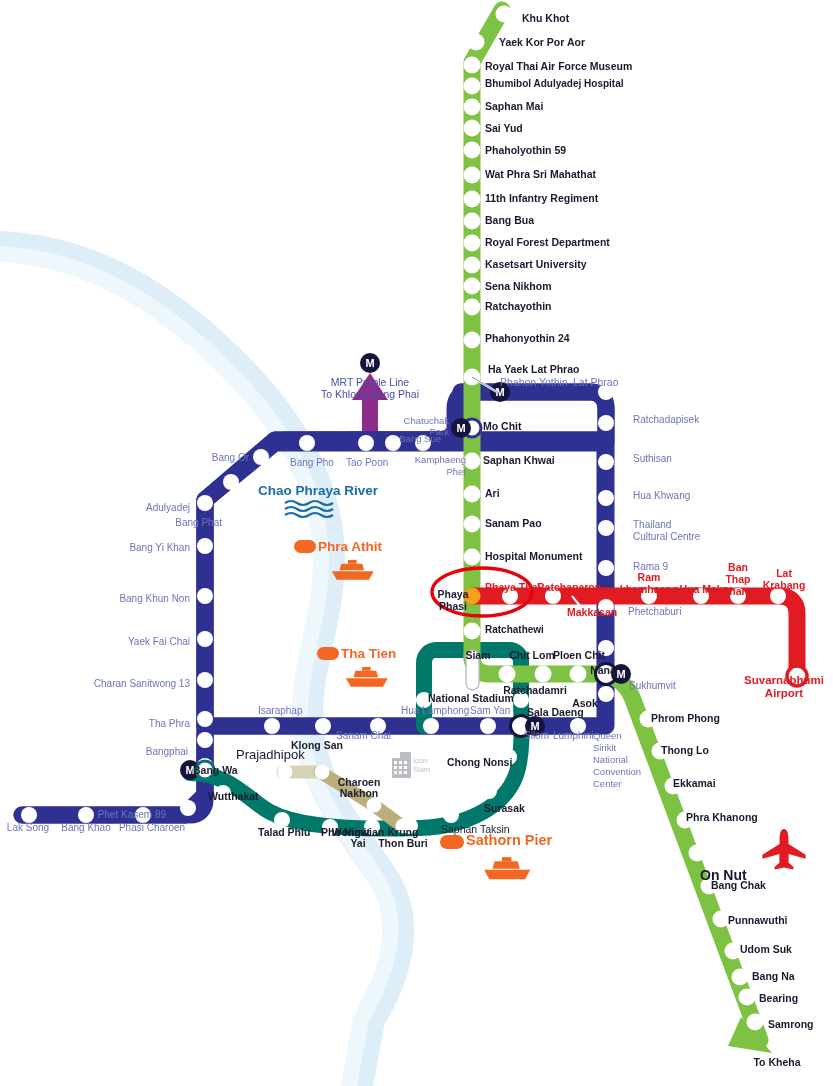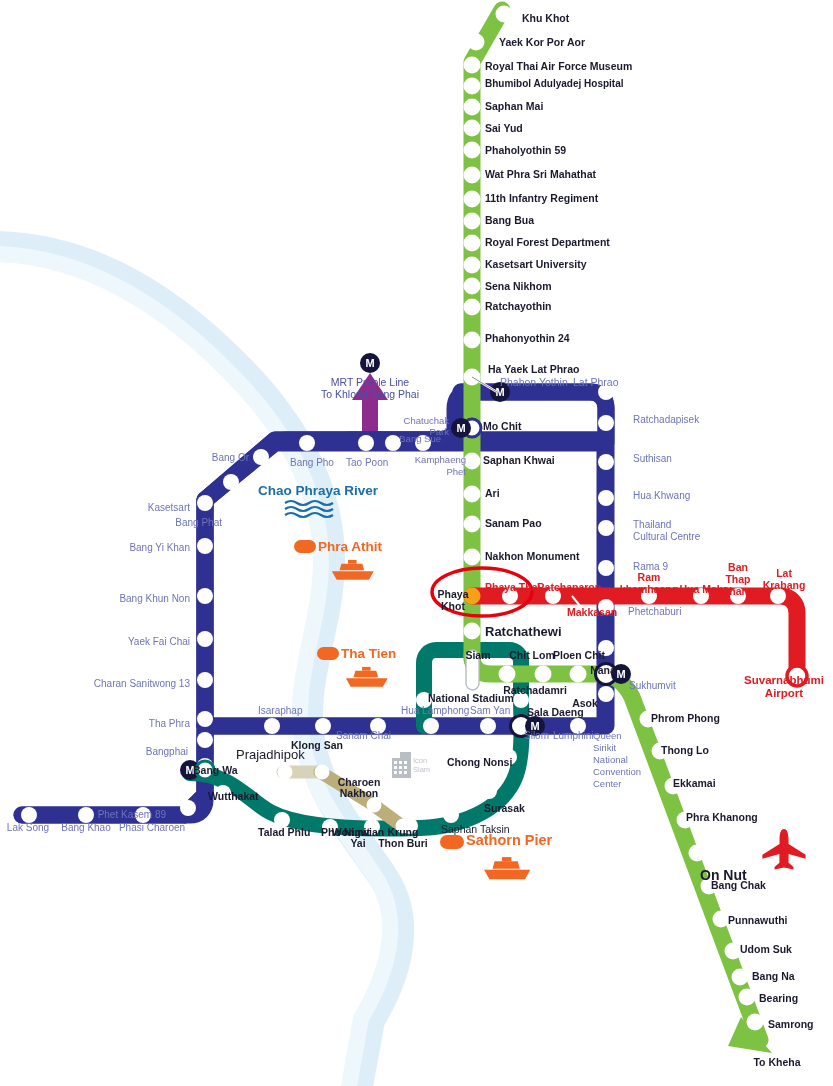--- a/index.html
+++ b/index.html
@@ -307,21 +307,21 @@
       <div class="lbl" style="left: 483px; top: 421px; font-size: 10.5px; font-weight: 700; color: rgb(26, 26, 46);">Mo Chit</div>
       <div class="lbl rt" style="left: 449px; top: 416px; font-size: 9.5px; font-weight: 400; color: rgb(110, 116, 184);">Chatuchak</div>
       <div class="lbl rt" style="left: 449px; top: 427px; font-size: 9.5px; font-weight: 400; color: rgb(110, 116, 184);">Park</div>
       <div class="lbl rt" style="left: 441px; top: 434px; font-size: 9.5px; font-weight: 400; color: rgb(110, 116, 184);">Bang Sue</div>
       <div class="lbl rt" style="left: 466px; top: 455px; font-size: 9.5px; font-weight: 400; color: rgb(110, 116, 184);">Kamphaeng</div>
       <div class="lbl rt" style="left: 466px; top: 467px; font-size: 9.5px; font-weight: 400; color: rgb(110, 116, 184);">Phet</div>
       <div class="lbl" style="left: 346px; top: 458px; font-size: 10px; font-weight: 400; color: rgb(110, 116, 184); text-align: right;">Tao Poon</div>
       <div class="lbl" style="left: 290px; top: 458px; font-size: 10px; font-weight: 400; color: rgb(110, 116, 184);">Bang Pho</div>
       <div class="lbl rt" style="left: 249px; top: 453px; font-size: 10px; font-weight: 400; color: rgb(110, 116, 184);">Bang Or</div>
       <div class="lbl rt" style="left: 222px; top: 472px; font-size: 10px; font-weight: 400; color: rgb(110, 116, 184); margin-top: 46px;">Bang Phat</div>
-      <div class="lbl rt" style="left: 190px; top: 503px; font-size: 10px; font-weight: 400; color: rgb(110, 116, 184);">Kasetsart</div>
+      <div class="lbl rt" style="left: 190px; top: 503px; font-size: 10px; font-weight: 400; color: rgb(110, 116, 184);">Adulyadej</div>
       <div class="lbl rt" style="left: 190px; top: 543px; font-size: 10px; font-weight: 400; color: rgb(110, 116, 184);">Bang Yi Khan</div>
       <div class="lbl rt" style="left: 190px; top: 594px; font-size: 10px; font-weight: 400; color: rgb(110, 116, 184);">Bang Khun Non</div>
       <div class="lbl rt" style="left: 190px; top: 637px; font-size: 10px; font-weight: 400; color: rgb(110, 116, 184);">Yaek Fai Chai</div>
       <div class="lbl rt" style="left: 190px; top: 679px; font-size: 10px; font-weight: 400; color: rgb(110, 116, 184);">Charan Sanitwong 13</div>
       <div class="lbl rt" style="left: 190px; top: 719px; font-size: 10px; font-weight: 400; color: rgb(110, 116, 184);">Tha Phra</div>
       <div class="lbl rt" style="left: 188px; top: 747px; font-size: 10px; font-weight: 400; color: rgb(110, 116, 184);">Bangphai</div>
       <div class="lbl" style="left: 258px; top: 706px; font-size: 10px; font-weight: 400; color: rgb(110, 116, 184);">Isaraphap</div>
       <div class="lbl" style="left: 336px; top: 731px; font-size: 10px; font-weight: 400; color: rgb(110, 116, 184);">Sanam Chai</div>
       <div class="lbl" style="left: 401px; top: 706px; font-size: 10px; font-weight: 400; color: rgb(110, 116, 184);">Hua Lamphong</div>
       <div class="lbl" style="left: 470px; top: 706px; font-size: 10px; font-weight: 400; color: rgb(110, 116, 184);">Sam Yan</div>
@@ -353,27 +353,27 @@
       <div class="lbl" style="left: 593px; top: 755px; font-size: 9.5px; font-weight: 400; color: rgb(110, 116, 184);">National</div>
       <div class="lbl" style="left: 593px; top: 767px; font-size: 9.5px; font-weight: 400; color: rgb(110, 116, 184);">Convention</div>
       <div class="lbl" style="left: 593px; top: 779px; font-size: 9.5px; font-weight: 400; color: rgb(110, 116, 184);">Center</div>
       <div class="lbl ctr" style="left: 535px; top: 685px; font-size: 10.5px; font-weight: 700; color: rgb(26, 26, 46);">Ratchadamri</div>
       <div class="lbl ctr" style="left: 585px; top: 698px; font-size: 10.5px; font-weight: 700; color: rgb(26, 26, 46);">Asok</div>
       <div class="lbl ctr" style="left: 603px; top: 665px; font-size: 10.5px; font-weight: 700; color: rgb(26, 26, 46);">Nana</div>
       <div class="lbl" style="left: 629px; top: 681px; font-size: 10px; font-weight: 400; color: rgb(110, 116, 184);">Sukhumvit</div>
       <div class="lbl ctr" style="left: 478px; top: 650px; font-size: 10.5px; font-weight: 700; color: rgb(26, 26, 46);">Siam</div>
       <div class="lbl ctr" style="left: 532px; top: 650px; font-size: 10.5px; font-weight: 700; color: rgb(26, 26, 46);">Chit Lom</div>
       <div class="lbl ctr" style="left: 579px; top: 650px; font-size: 10.5px; font-weight: 700; color: rgb(26, 26, 46);">Ploen Chit</div>
-      <div class="lbl" style="left: 485px; top: 625px; font-size: 13px; font-weight: 700; color: rgb(26, 26, 46);">Ratchathewi</div>
+      <div class="lbl" style="left: 485px; top: 625px; font-size: 10px; font-weight: 700; color: rgb(26, 26, 46);">Ratchathewi</div>
       <div class="lbl ctr" style="left: 453px; top: 589px; font-size: 10.5px; font-weight: 700; color: rgb(26, 26, 46);">Phaya</div>
-      <div class="lbl ctr" style="left: 453px; top: 601px; font-size: 10.5px; font-weight: 700; color: rgb(26, 26, 46);">Khot</div>
+      <div class="lbl ctr" style="left: 453px; top: 601px; font-size: 10.5px; font-weight: 700; color: rgb(26, 26, 46);">Phasi</div>
       <div class="lbl" style="left: 485px; top: 582px; font-size: 10.5px; font-weight: 700; color: rgb(224, 27, 34);">Phaya Thai</div>
       <div class="lbl" style="left: 537px; top: 582px; font-size: 10.5px; font-weight: 700; color: rgb(224, 27, 34);">Ratchaparop</div>
       <div class="lbl" style="left: 567px; top: 607px; font-size: 10.5px; font-weight: 700; color: rgb(224, 27, 34);">Makkasan</div>
-      <div class="lbl" style="left: 485px; top: 551px; font-size: 10.5px; font-weight: 700; color: rgb(26, 26, 46);">Nakhon Monument</div>
+      <div class="lbl" style="left: 485px; top: 551px; font-size: 10.5px; font-weight: 700; color: rgb(26, 26, 46);">Hospital Monument</div>
       <div class="lbl" style="left: 485px; top: 518px; font-size: 10.5px; font-weight: 700; color: rgb(26, 26, 46);">Sanam Pao</div>
       <div class="lbl" style="left: 485px; top: 488px; font-size: 10.5px; font-weight: 700; color: rgb(26, 26, 46);">Ari</div>
       <div class="lbl" style="left: 483px; top: 455px; font-size: 10.5px; font-weight: 700; color: rgb(26, 26, 46);">Saphan Khwai</div>
       <div class="lbl" style="left: 633px; top: 415px; font-size: 10px; font-weight: 400; color: rgb(110, 116, 184);">Ratchadapisek</div>
       <div class="lbl" style="left: 633px; top: 454px; font-size: 10px; font-weight: 400; color: rgb(110, 116, 184);">Suthisan</div>
       <div class="lbl" style="left: 633px; top: 491px; font-size: 10px; font-weight: 400; color: rgb(110, 116, 184);">Hua Khwang</div>
       <div class="lbl" style="left: 633px; top: 520px; font-size: 10px; font-weight: 400; color: rgb(110, 116, 184);">Thailand</div>
       <div class="lbl" style="left: 633px; top: 532px; font-size: 10px; font-weight: 400; color: rgb(110, 116, 184);">Cultural Centre</div>
       <div class="lbl" style="left: 633px; top: 562px; font-size: 10px; font-weight: 400; color: rgb(110, 116, 184);">Rama 9</div>
       <div class="lbl" style="left: 628px; top: 607px; font-size: 10px; font-weight: 400; color: rgb(110, 116, 184);">Phetchaburi</div>

